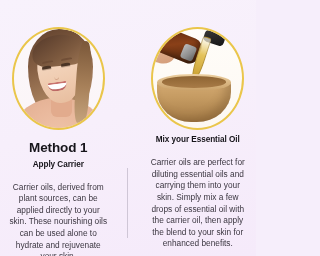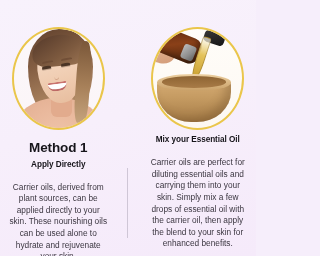--- a/index.html
+++ b/index.html
@@ -369,21 +369,21 @@
             <div class="w-eye left"></div>
             <div class="w-eye right"></div>
             <div class="w-nose"></div>
             <div class="w-smile"></div>
           </div>
         </div>
         <div class="ring"></div>
       </div>
 
       <div class="method-title">Method 1</div>
-      <div class="method-subtitle">Apply Directly</div>
+      <div class="method-subtitle">Apply Carrier</div>
       <div class="method-body">Carrier oils, derived from plant sources, can be applied directly to your skin. These nourishing oils can be used alone to hydrate and rejuvenate your skin.</div>
     </div>
 
     <div class="col">
 
       <div class="medallion">
         <div class="photo-clip">
           <div class="oilset">
             <div class="o-hand"></div>
             <div class="o-bottle"></div>

